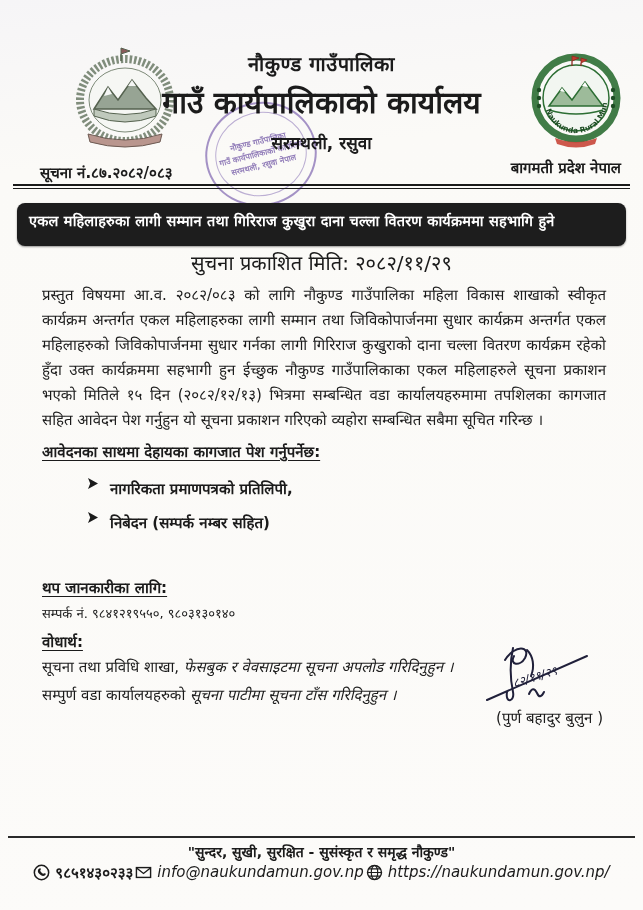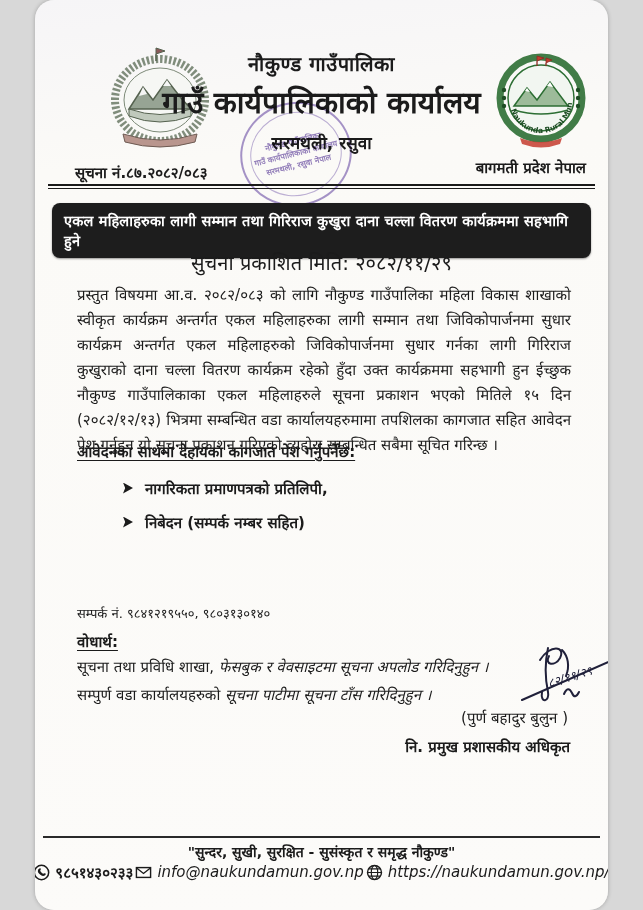--- a/index.html
+++ b/index.html
@@ -1,23 +1,22 @@
 <!DOCTYPE html>
 <html><head>
 <meta charset="utf-8">
 <style>
   * { margin:0; padding:0; box-sizing:border-box; }
   html,body { background:#d8d8d8; }
   body { font-family:"DejaVu Sans","Liberation Sans",sans-serif; }
   .page {
-    position:relative; width:573px; height:910px; margin:0 auto;
+    position:relative; width:643px; height:910px; margin:0 auto;
     background:linear-gradient(175deg,#f6f5f7 0%, #fbfaf7 18%, #fcfbf9 100%);
     color:#1b1b1b; overflow:hidden;
     box-shadow:0 0 4px rgba(0,0,0,.25);
-    border-radius:19px;
   }
 
   
   .emblem-left { position:absolute; left:74px; top:46px; width:102px; height:104px; }
   .title-block { position:absolute; left:120px; right:120px; top:50px; text-align:center; }
   .muni-name  { font-size:20px; font-weight:bold; letter-spacing:.5px; }
   .office-name{ font-size:30px; font-weight:bold; margin-top:4px; }
   .addr       { font-size:17px; font-weight:bold; margin-top:9px; }
   .seal-right { position:absolute; right:16px; top:44px; width:102px; height:108px; }
 
@@ -41,37 +40,37 @@
 
   .notice-no { position:absolute; left:40px; top:162px; font-size:15px; font-weight:bold; }
   .province  { position:absolute; right:22px; top:157px; font-size:15px; font-weight:bold; }
   .header-rule { position:absolute; left:13px; right:13px; top:184px; height:5px;
     border-top:2px solid #1a1a1a; border-bottom:1px solid #1a1a1a; }
 
   
   .banner {
     position:absolute; left:17px; right:17px; top:203px;
     background:#1d1d1d; color:#fff; border-radius:8px;
-    padding:7px 12px 8px 12px; font-size:14.5px; font-weight:bold; letter-spacing:.2px;
+    padding:7px 12px 16px 12px; font-size:14.5px; font-weight:bold; letter-spacing:.2px;
     box-shadow:0 1px 2px rgba(0,0,0,.4);
   }
   .pub-date { position:absolute; left:0; right:0; top:249px; text-align:center; font-size:20px; }
 
   
   .body-par {
     position:absolute; left:42px; right:37px; top:283px;
     font-size:15px; line-height:25px; text-align:justify;
   }
 
   .docs-heading {
     position:absolute; left:42px; top:441px; font-size:15px; font-weight:bold;
     text-decoration:underline; text-underline-offset:3px;
   }
   .doc-list { position:absolute; left:88px; top:478px; font-size:15px; font-weight:600; }
-  .doc-item { display:flex; align-items:center; margin-bottom:14px; }
+  .doc-item { display:flex; margin-bottom:14px; }
   .arrowhead {
     width:10px; height:11px; margin-right:12px; flex:0 0 auto;
     background:#1b1b1b; clip-path:polygon(0 0,100% 50%,0 100%,22% 50%);
   }
 
   .more-info-heading, .cc-heading {
     position:absolute; left:42px; font-size:15px; font-weight:bold;
     text-decoration:underline; text-underline-offset:3px;
   }
   .more-info-heading { top:577px; }
@@ -174,38 +173,38 @@
     <div class="doc-item">
       <span class="arrowhead"></span>
       <span>नागरिकता प्रमाणपत्रको प्रतिलिपी,</span>
     </div>
     <div class="doc-item">
       <span class="arrowhead"></span>
       <span>निबेदन (सम्पर्क नम्बर सहित)</span>
     </div>
   </div>
 
+  <div class="more-info-heading">थप जानकारीका लागि:</div>
   <div class="phone-line">सम्पर्क नं. ९८४१२१९५५०, ९८०३१३०१४०</div>
 
   <div class="cc-heading">वोधार्थ:</div>
   <div class="cc-line cc-line2"><span>सम्पुर्ण वडा कार्यालयहरुको </span><span class="it">सूचना पाटीमा सूचना टाँस गरिदिनुहुन ।</span></div>
   <div class="cc-line cc-line1"><span>सूचना तथा प्रविधि शाखा, </span><span class="it">फेसबुक र वेवसाइटमा सूचना अपलोड गरिदिनुहुन ।</span></div>
 
   <svg class="signature-svg" viewBox="0 0 110 72">
     <g fill="none" stroke="#20203a" stroke-width="2" stroke-linecap="round">
       <path d="M30 6 C 27 20, 27 36, 30 50 C 32 60, 22 62, 24 50"></path>
       <path d="M22 18 C 32 2, 48 4, 42 16 C 37 25, 26 23, 31 14"></path>
       <path d="M44 8 C 50 14, 52 24, 48 34"></path>
       <path d="M4 58 L 104 14"></path>
       <path d="M46 52 q4 -9 8 -1 q3 7 7 -1"></path>
     </g>
   </svg>
   <div class="handwritten-date">८२/११/२९</div>
   <div class="sig-name">(पुर्ण बहादुर बुलुन )</div>
-  <div class="sig-title">नि. प्रमुख प्रशासकीय अधिकृत</div>
 
   <div class="footer-rule"></div>
   <div class="slogan">"सुन्दर, सुखी, सुरक्षित - सुसंस्कृत र समृद्ध नौकुण्ड"</div>
   <div class="contact-row">
     <span class="seg">
       <svg class="f-icon" viewBox="0 0 18 18">
         <circle cx="9" cy="9" r="7.6" fill="none" stroke="#1b1b1b" stroke-width="1.6"></circle>
         <path d="M6 5.2 c1.6 -1.4 2.4 -.6 2.2 .6 l-.6 1.4 c.8 1.5 1.8 2.5 3.2 3.2 l1.4 -.6 c1.2 -.2 2 .6 .6 2.2 c-2.2 1.4 -4.6 .2 -6.2 -1.6 C5 8.8 4.6 6.6 6 5.2 Z" fill="#1b1b1b"></path>
       </svg>
       <span class="phone-num">९८५१४३०२३३</span>

